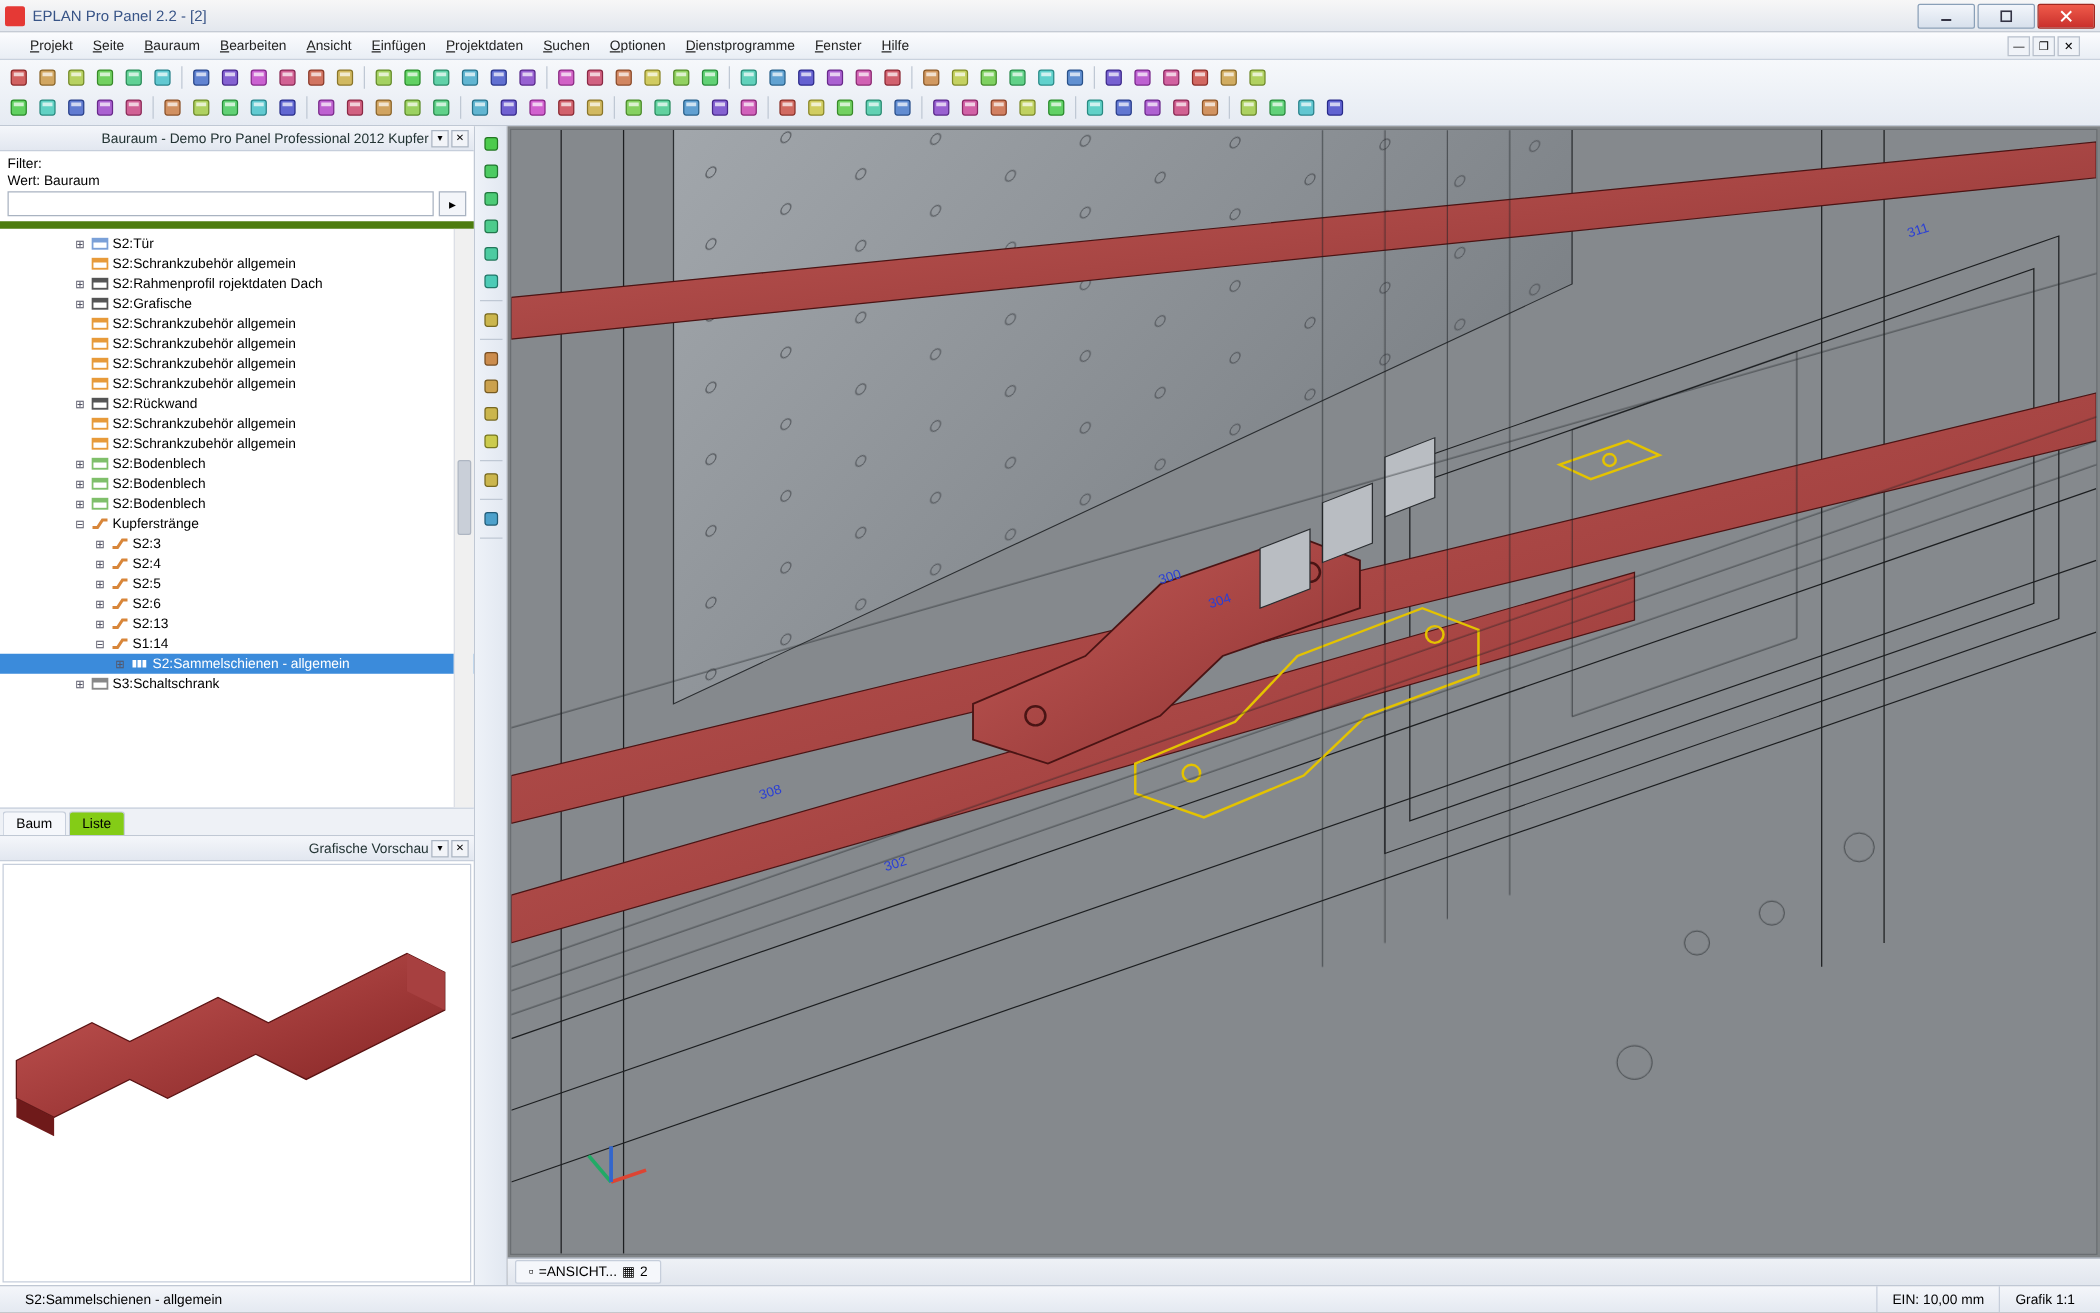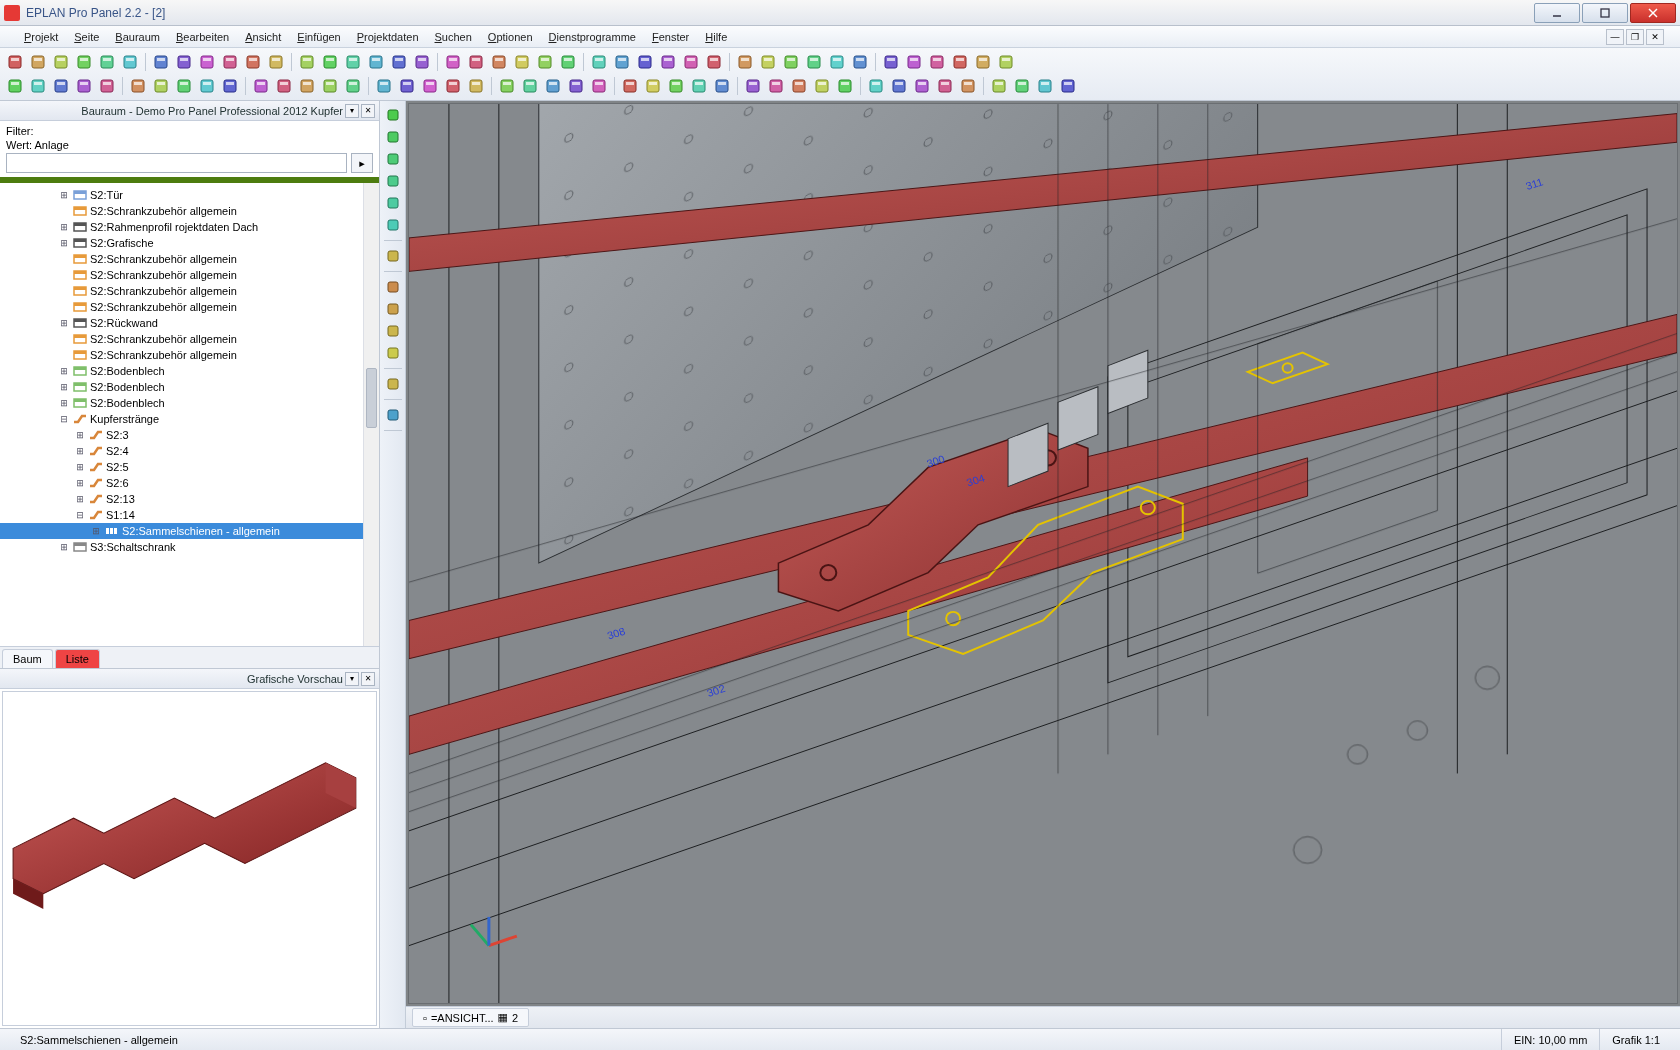--- a/index.html
+++ b/index.html
@@ -49,21 +49,21 @@
 .tree-scrollbar { position: absolute; right: 0; top: 0; bottom: 0; width: 16px; background: #f0f0f0; border-left: 1px solid #dcdfe6; }
 .tree-thumb { position: absolute; left: 2px; right: 2px; top: 40%; height: 60px; background: #c9cfd8; border: 1px solid #aeb6c2; border-radius: 2px; }
 .tree-node { display: flex; align-items: center; height: 16px; padding-left: 0; white-space: nowrap; cursor: pointer; padding-right: 18px; }
 .tree-node.selected { background: #3b8bdb; color: #fff; }
 .tree-toggle { width: 12px; text-align: center; color: #556; font-size: 9px; cursor: pointer; }
 .tree-icon { width: 14px; height: 12px; margin: 0 3px; display: inline-flex; align-items: center; justify-content: center; }
 .tree-label { }
 
 .tabs-bottom { height: 22px; display: flex; align-items: flex-end; background: #eef1f6; border-top: 1px solid #c6cedb; }
 .tabb { padding: 3px 10px; border: 1px solid #c6cedb; border-bottom: none; background: #f5f7fb; margin-left: 2px; cursor: pointer; border-radius: 3px 3px 0 0; }
-.tabb.active { background: #ef4444; }
+.tabb.active { background: #84cc16; }
 
 .preview-panel { height: 360px; display: flex; flex-direction: column; border-top: 1px solid #c0c8d4; }
 .preview-canvas { flex: 1; background: #fff; margin: 2px; border: 1px solid #c6cedb; position: relative; }
 
 
 .vbar { width: 26px; background: linear-gradient(90deg,#eef2f8,#e2e8f1); border-right: 1px solid #c3ccd8; display: flex; flex-direction: column; align-items: center; padding-top: 4px; gap: 2px; }
 .vbtn { width: 20px; height: 20px; border: 1px solid transparent; display: flex; align-items: center; justify-content: center; cursor: pointer; border-radius: 2px; }
 .vsep { height: 1px; width: 18px; background: #bfc8d4; margin: 3px 0; }
 
 
@@ -670,21 +670,21 @@
   <div class="left-col">
 
     <div class="panel-head">
       <span class="phtitle">Bauraum - Demo Pro Panel Professional 2012 Kupfer</span>
       <div class="pbtn">▾</div>
       <div class="pbtn">✕</div>
     </div>
 
     <div class="filter-area">
       <div class="lbl">Filter:</div>
-      <div class="lbl">Wert: Anlage</div>
+      <div class="lbl">Wert: Bauraum</div>
       <div class="val-row">
         <input type="text" style="">
         <div class="gobtn">▸</div>
       </div>
     </div>
 
     <div class="tree" id="tree">
       <div class="tree-scrollbar">
         <div class="tree-thumb"></div>
       </div>

